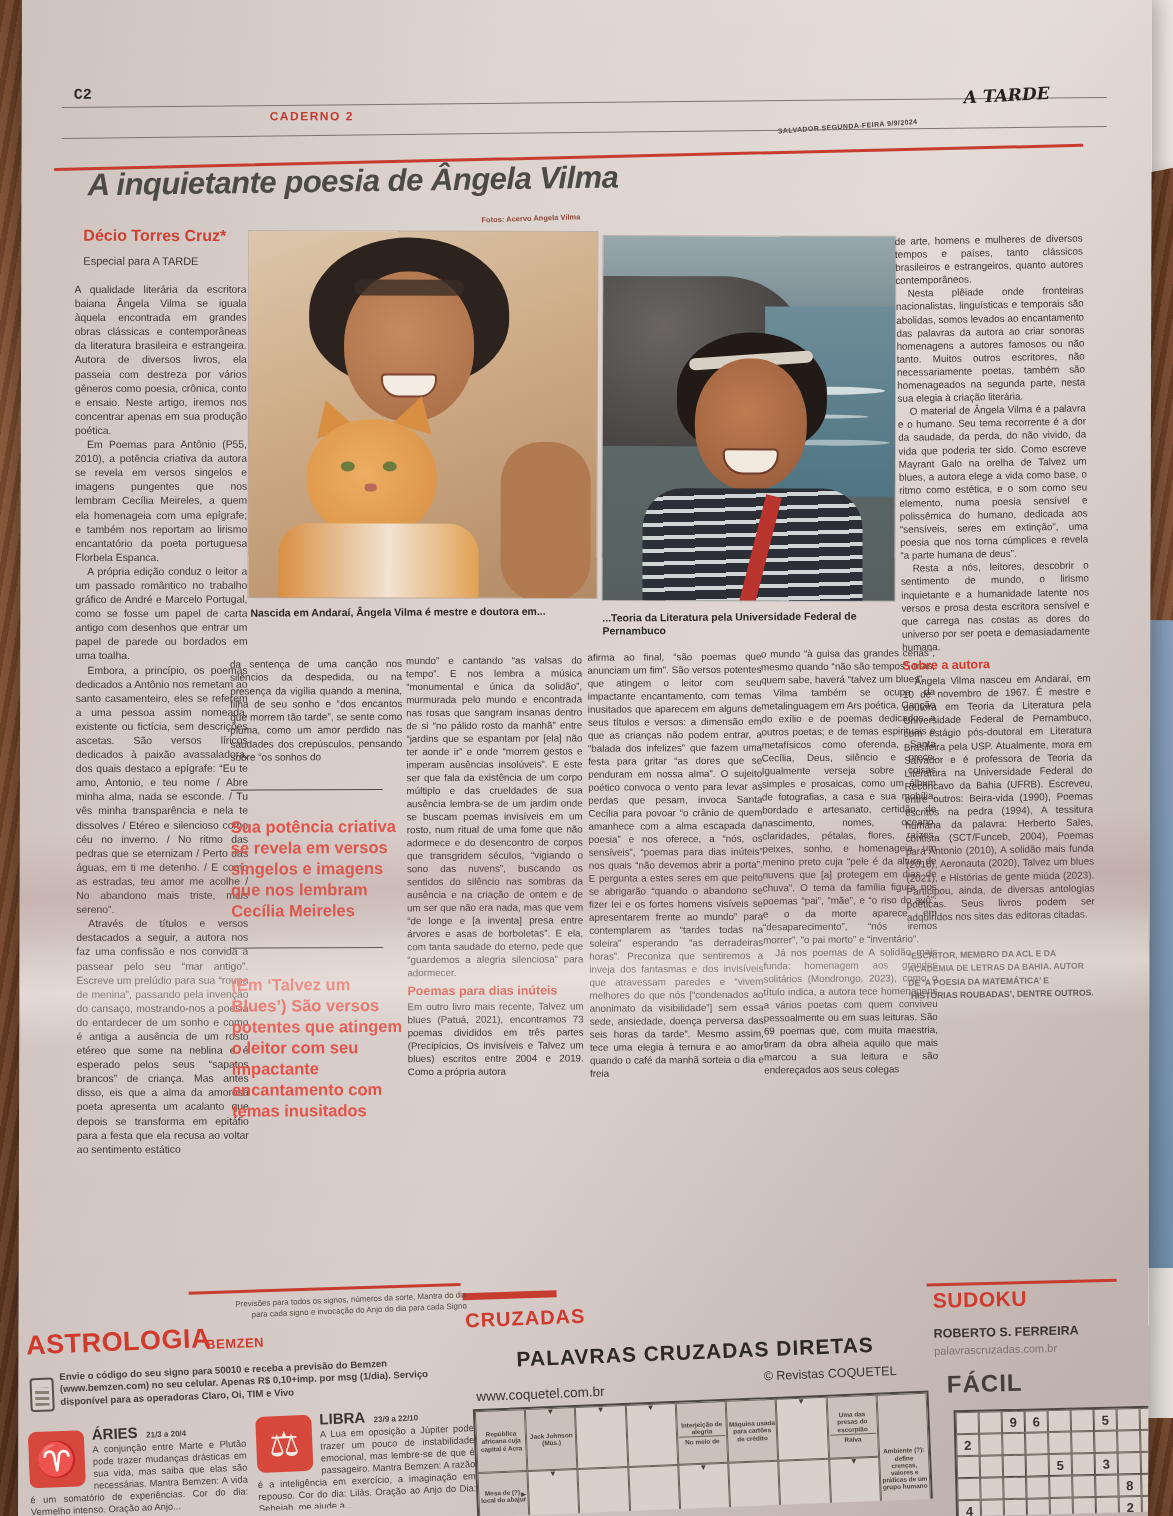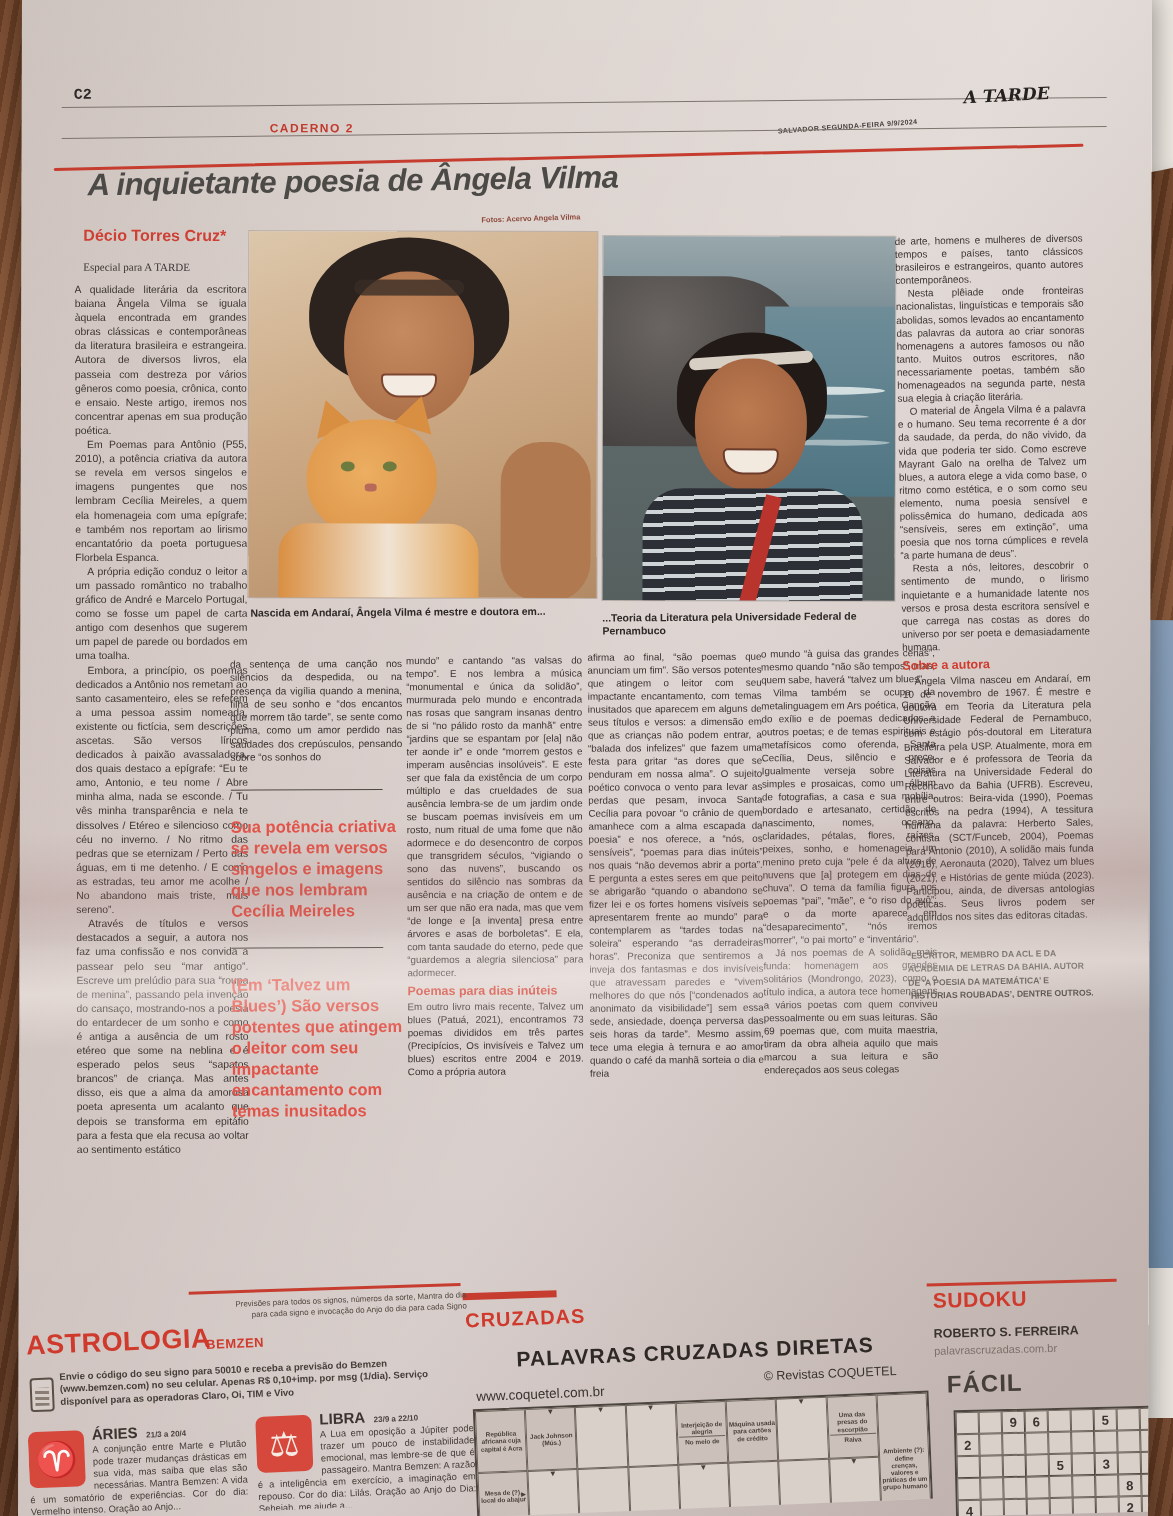--- a/index.html
+++ b/index.html
@@ -23,21 +23,21 @@
     background:linear-gradient(rgba(255,255,255,0),rgba(255,248,244,.38) 50%,rgba(255,255,255,0));pointer-events:none;}
   .abs{position:absolute;}
   .hairline{height:1px;background:#7d746e;}
   .redline{background:#c63d30;}
   .page-code{font-family:"DejaVu Serif",serif;font-weight:bold;font-size:15px;color:#2e2a28;}
   .section-label{color:#c23a2d;font-weight:bold;font-size:12px;letter-spacing:1.5px;}
   .masthead{font-family:"DejaVu Serif",serif;font-style:italic;font-weight:bold;font-size:17px;color:#25211f;}
   .dateline{font-size:7px;font-weight:bold;color:#4a423e;letter-spacing:.4px;}
   .headline{font-size:31px;font-style:italic;font-weight:600;color:#4c4a47;letter-spacing:-.5px;}
   .byline{color:#cf4034;font-weight:bold;font-size:16px;}
-  .byline-role{font-size:11px;color:#3c3734;margin-top:16px;font-family:Liberation Serif, serif;}
+  .byline-role{font-size:11px;color:#3c3734;margin-top:10px;}
   .photo-credit{font-size:7.5px;font-weight:bold;color:#8d4a3c;}
   .col{font-size:10px;line-height:13.3px;text-align:justify;color:#3b3430;overflow:hidden;}
   .col p{margin:0;}
   .col p + p{text-indent:12px;}
   .col1{font-size:10.4px;line-height:14.1px;}
   .caption{font-size:10.5px;font-weight:bold;color:#2c2826;line-height:1.2;}
   .pullquote{font-size:16.5px;font-weight:bold;color:#e2544a;line-height:1.27;text-align:left;}
   .pq-rule{border-top:1.6px solid #4d4641;width:152px;margin:26px 0 26px;}
   .subhead{color:#d03a2d;font-weight:bold;font-size:12.5px;margin:6px 0 2px;text-align:left;}
   .footnote{font-size:8.6px;font-weight:bold;line-height:1.55;color:#423b36;margin-top:26px;text-align:left;}
@@ -107,21 +107,21 @@
 <div class="scene">
   <div class="wood-streaks"></div>
   <div class="blue-sheet"></div>
   <div class="cloth-right"></div>
   <div class="fabric-top"></div>
 
   <div class="paper">
 
     <div class="abs page-code" style="left:52px;top:96px;font-family:Liberation Mono, monospace;">C2</div>
     <div class="abs hairline" style="left:40px;top:110px;width:1045px;transform:rotate(-.7deg);"></div>
-    <div class="abs section-label" style="left:248px;top:130px;">CADERNO 2</div>
+    <div class="abs section-label" style="left:248px;top:118px;">CADERNO 2</div>
     <div class="abs masthead" style="left:942px;top:92px;transform:rotate(-3deg);">A TARDE</div>
     <div class="abs dateline" style="left:756px;top:130px;transform:rotate(-4deg);">SALVADOR SEGUNDA-FEIRA 9/9/2024</div>
     <div class="abs hairline" style="left:40px;top:140px;width:1045px;transform:rotate(-.8deg);"></div>
     <div class="abs redline" style="left:32px;top:164px;width:1030px;height:3px;transform:rotate(-1.5deg);border-radius:2px;"></div>
     <div class="abs headline" style="left:66px;top:172px;transform:rotate(-1deg);">A inquietante poesia de Ângela Vilma</div>
 
     <div class="abs" style="left:62px;top:236px;">
       <div class="byline">Décio Torres Cruz*</div>
       <div class="byline-role">Especial para A TARDE</div>
     </div>
@@ -153,21 +153,21 @@
       <div class="torso"></div>
       <div class="strap"></div>
     </div>
 
     <div class="abs caption" style="left:230px;top:614px;width:345px;transform:rotate(-.5deg);">Nascida em Andaraí, Ângela Vilma é mestre e doutora em...</div>
     <div class="abs caption" style="left:582px;top:618px;width:300px;transform:rotate(-.6deg);">...Teoria da Literatura pela Universidade Federal de Pernambuco</div>
 
     <div class="abs col col1" style="left:56px;top:292px;width:172px;height:1012px;transform:rotate(-.3deg);">
       <p>A qualidade literária da escritora baiana Ângela Vilma se iguala àquela encontrada em grandes obras clássicas e contemporâneas da literatura brasileira e estrangeira. Autora de diversos livros, ela passeia com destreza por vários gêneros como poesia, crônica, conto e ensaio. Neste artigo, iremos nos concentrar apenas em sua produção poética.</p>
       <p>Em Poemas para Antônio (P55, 2010), a potência criativa da autora se revela em versos singelos e imagens pungentes que nos lembram Cecília Meireles, a quem ela homenageia com uma epígrafe; e também nos reportam ao lirismo encantatório da poeta portuguesa Florbela Espanca.</p>
-      <p>A própria edição conduz o leitor a um passado romântico no trabalho gráfico de André e Marcelo Portugal, como se fosse um papel de carta antigo com desenhos que sugerem um papel de parede ou bordados em uma toalha.</p>
+      <p>A própria edição conduz o leitor a um passado romântico no trabalho gráfico de André e Marcelo Portugal, como se fosse um papel de carta antigo com desenhos que entrar um papel de parede ou bordados em uma toalha.</p>
       <p>Embora, a princípio, os poemas dedicados a Antônio nos remetam ao santo casamenteiro, eles se referem a uma pessoa assim nomeada, existente ou fictícia, sem descrições ascetas. São versos líricos dedicados à paixão avassaladora, dos quais destaco a epígrafe: “Eu te amo, Antonio, e teu nome / Abre minha alma, nada se esconde. / Tu vês minha transparência e nela te dissolves / Etéreo e silencioso como céu no inverno. / No ritmo das pedras que se eternizam / Perto das águas, em ti me detenho. / E como as estradas, teu amor me acolhe / No abandono mais triste, mais sereno”.</p>
       <p>Através de títulos e versos destacados a seguir, a autora nos faz uma confissão e nos convida a passear pelo seu “mar antigo”. Escreve um prelúdio para sua “roupa de menina”, passando pela invenção do cansaço, mostrando-nos a poesia do entardecer de um sonho e como é antiga a ausência de um rosto etéreo que some na neblina e é esperado pelos seus “sapatos brancos” de criança. Mas antes disso, eis que a alma da amorosa poeta apresenta um acalanto que depois se transforma em epitáfio para a festa que ela recusa ao voltar ao sentimento estático</p>
     </div>
 
     <div class="abs col" style="left:212px;top:666px;width:172px;height:648px;transform:rotate(-.4deg);">
       <p>da sentença de uma canção nos silêncios da despedida, ou na presença da vigília quando a menina, filha de seu sonho e “dos encantos que morrem tão tarde”, se sente como pluma, como um amor perdido nas saudades dos crepúsculos, pensando sobre “os sonhos do</p>
       <div class="pq-rule"></div>
       <div class="pullquote">Sua potência criativa se revela em versos singelos e imagens que nos lembram Cecília Meireles</div>
       <div class="pq-rule"></div>
       <div class="pullquote">(Em ‘Talvez um Blues’) São versos potentes que atingem o leitor com seu impactante encantamento com temas inusitados</div>

